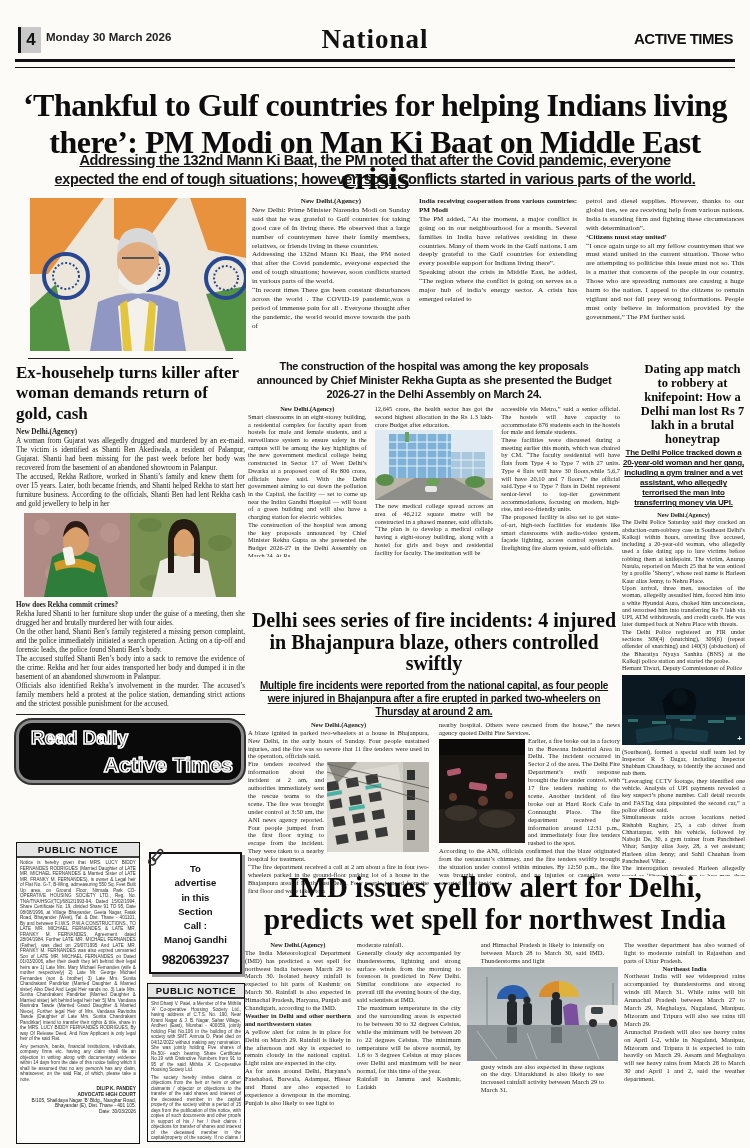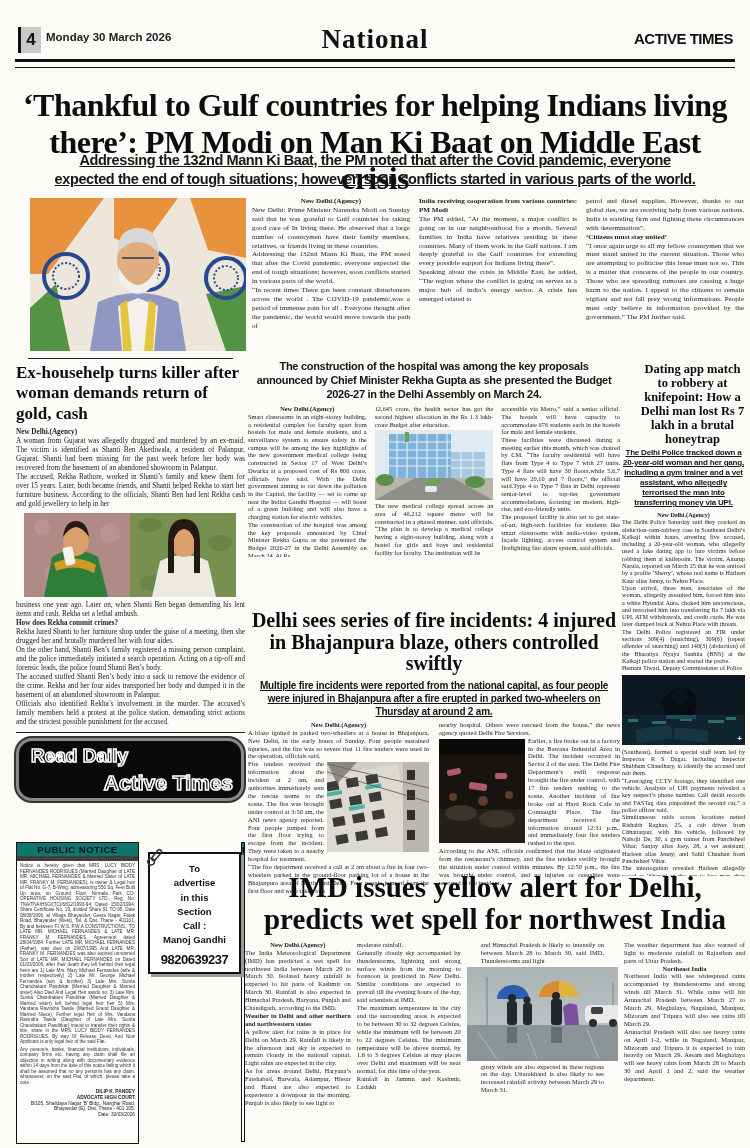--- a/index.html
+++ b/index.html
@@ -39,28 +39,28 @@
   
   #readdaily{width:222px;height:57px;background:#0a0a0a;border:3px solid #8a8a8a;border-radius:16px;
              box-shadow:0 0 0 2px #333;position:relative;overflow:hidden;margin-top:2px;}
   #readdaily .l1{position:absolute;left:12px;top:4px;font:900 19px "Liberation Sans",sans-serif;
                  color:#000;-webkit-text-stroke:1.6px #fff;text-shadow:0 0 1px #fff;}
   #readdaily .l2{position:absolute;right:8px;bottom:3px;font:900 21px "Liberation Sans",sans-serif;
                  color:#000;-webkit-text-stroke:1.6px #fff;text-shadow:0 0 1px #fff;}
   
   #notices{position:absolute;left:16px;top:842px;width:229px;height:300px;display:flex;gap:7px;}
   .noticebox{border:1px solid #111;background:#fdfdfb;overflow:hidden;}
-  .noticebox .nb-title{background:#0f766e;border-bottom:5px solid #404040;text-align:center;
+  .noticebox .nb-title{background:#e5e5e5;border-bottom:2px solid #404040;text-align:center;
         font:900 9.5px/13px "Liberation Sans",sans-serif;letter-spacing:0.5px;color:#111;}
   .nb-body{padding:2px 3px;font:4.6px/5.5px "Liberation Sans",sans-serif;text-align:justify;color:#333;}
   .nb-body p{margin:0 0 2px 0;}
   .nb-sign{padding:0 3px;font:bold 4.8px/5.8px "Liberation Sans",sans-serif;color:#222;text-align:right;}
   .nb-sign .plain{font-weight:normal;}
   #notice-a{width:123px;height:300px;}
-  #right-stack{width:99px;display:flex;flex-direction:row;}
+  #right-stack{width:99px;display:flex;flex-direction:column;}
   #advert{position:relative;width:93px;height:122px;background:#fff;border:2px solid #111;
           box-shadow:3px 3px 0 #9a9a9a;margin:10px 0 9px 2px;text-align:center;
           font:bold 9.5px/1.5 "Liberation Sans",sans-serif;color:#111;padding-top:8px;box-sizing:border-box;}
   #advert .phone{font-size:13px;margin-top:2px;letter-spacing:-0.5px;}
   #pin-icon{position:absolute;left:-8px;top:-10px;}
   #notice-b{flex:1;}
   
   #college{position:absolute;left:248px;top:360px;width:372px;}
   #college h2{margin:2px 0 3px 0;text-align:center;font:bold 17.5px/1.13 "Liberation Serif",serif;
               letter-spacing:-0.3px;color:#0d0d0d;}
@@ -187,21 +187,20 @@
           <g opacity="0.5">
               <ellipse cx="126" cy="12" rx="12" ry="7" fill="#5d7a3c"></ellipse>
               <ellipse cx="196" cy="30" rx="12" ry="8" fill="#5d7a3c"></ellipse>
               <ellipse cx="130" cy="70" rx="14" ry="8" fill="#5d7a3c"></ellipse>
             </g>
           <path d="M128,84 L136,48 Q160,36 184,48 L192,84 Z" fill="#eceae2"></path>
           <ellipse cx="160" cy="28" rx="14" ry="16" fill="#d9a06b"></ellipse>
           <path d="M144,30 Q144,6 160,6 Q176,6 176,30 L176,60 L170,60 L170,26 Q166,16 160,16 Q154,16 150,26 L150,60 L144,60 Z" fill="#241a12"></path>
         </svg>
       </div>
-      <p>business one year ago. Later on, when Shanti Ben began demanding his lent items and cash, Rekha set a lethal ambush.</p>
       <p class="crosshead">How does Rekha commit crimes?</p>
       <p>Rekha lured Shanti to her furniture shop under the guise of a meeting, then she drugged her and brutally murdered her with four aides.</p>
       <p>On the other hand, Shanti Ben’s family registered a missing person complaint, and the police immediately initiated a search operation. Acting on a tip-off and forensic leads, the police found Shanti Ben’s body.</p>
       <p>The accused stuffed Shanti Ben’s body into a sack to remove the evidence of the crime. Rekha and her four aides transported her body and dumped it in the basement of an abandoned showroom in Palanpur.</p>
       <p>Officials also identified Rekha’s involvement in the murder. The accused’s family members held a protest at the police station, demanding strict actions and the strictest possible punishment for the accused.</p>
     </div>
     <div class="endrule"></div>
 
     <div id="readdaily">
       <div class="l1">Read Daily</div>

